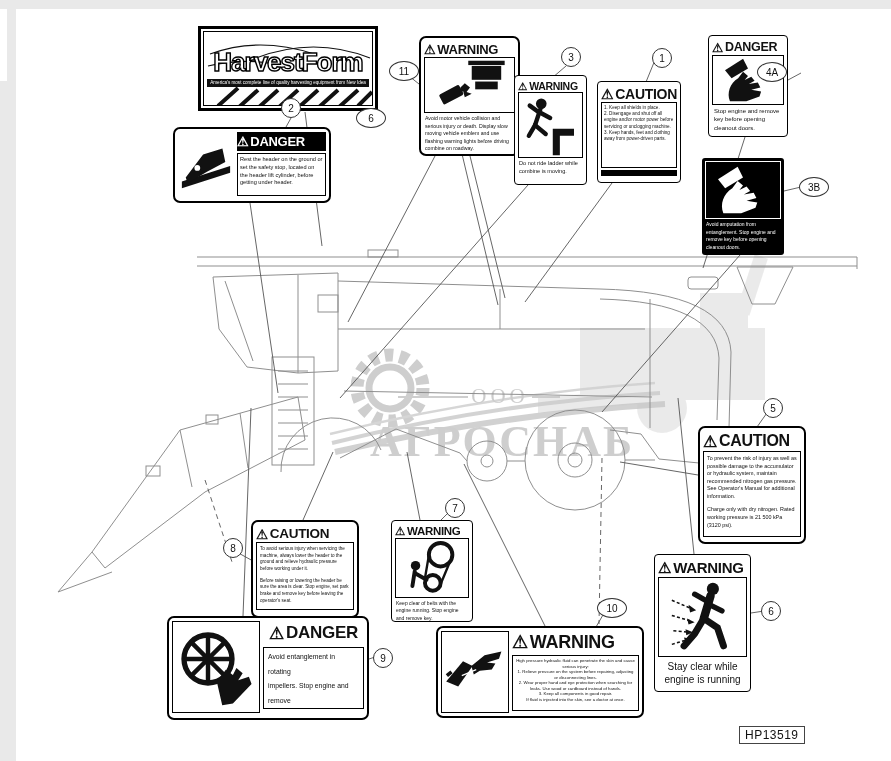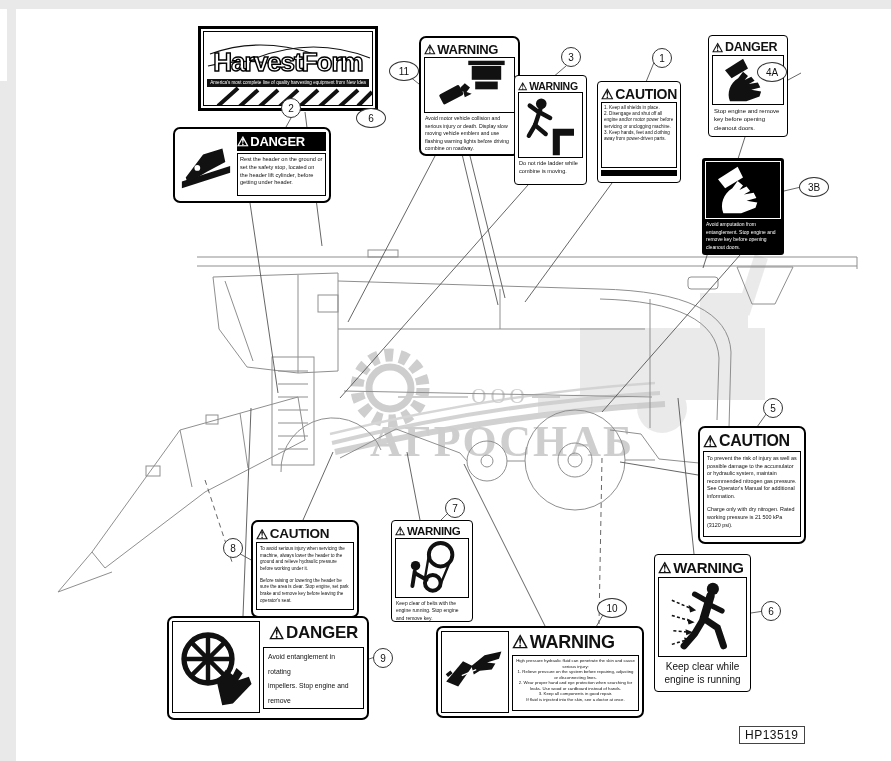--- a/index.html
+++ b/index.html
@@ -340,21 +340,21 @@
           <path d="M2,86 L22,80"></path>
       </g>
       <g fill="#111">
         <polygon points="34,41 24,34 26,44"></polygon>
         <polygon points="32,57 22,52 24,60"></polygon>
         <polygon points="30,70 20,66 21,74"></polygon>
         <polygon points="28,79 18,77 20,84"></polygon>
       </g>
     </svg>
   </div>
-  <div class="tiny">Keep clear while engine is running</div>
+  <div class="tiny">Stay clear while engine is running</div>
 </div>
 
 <div class="lbl thin" id="lbl7">
   <div class="hd">
     <span class="tri"></span>
     <span>WARNING</span>
   </div>
   <div class="box">
     <svg width="64" height="58" viewBox="0 0 66 74">
       <circle cx="44" cy="20" r="15" fill="none" stroke="#111" stroke-width="5"></circle>

